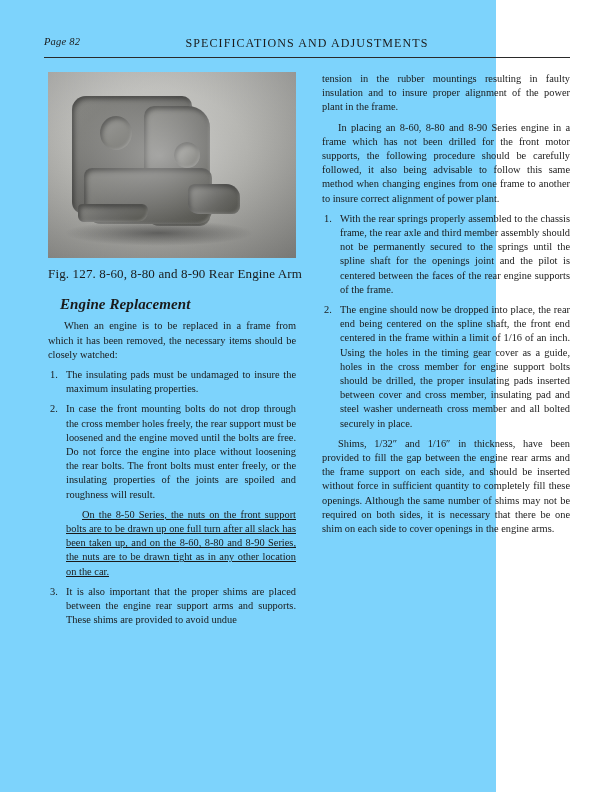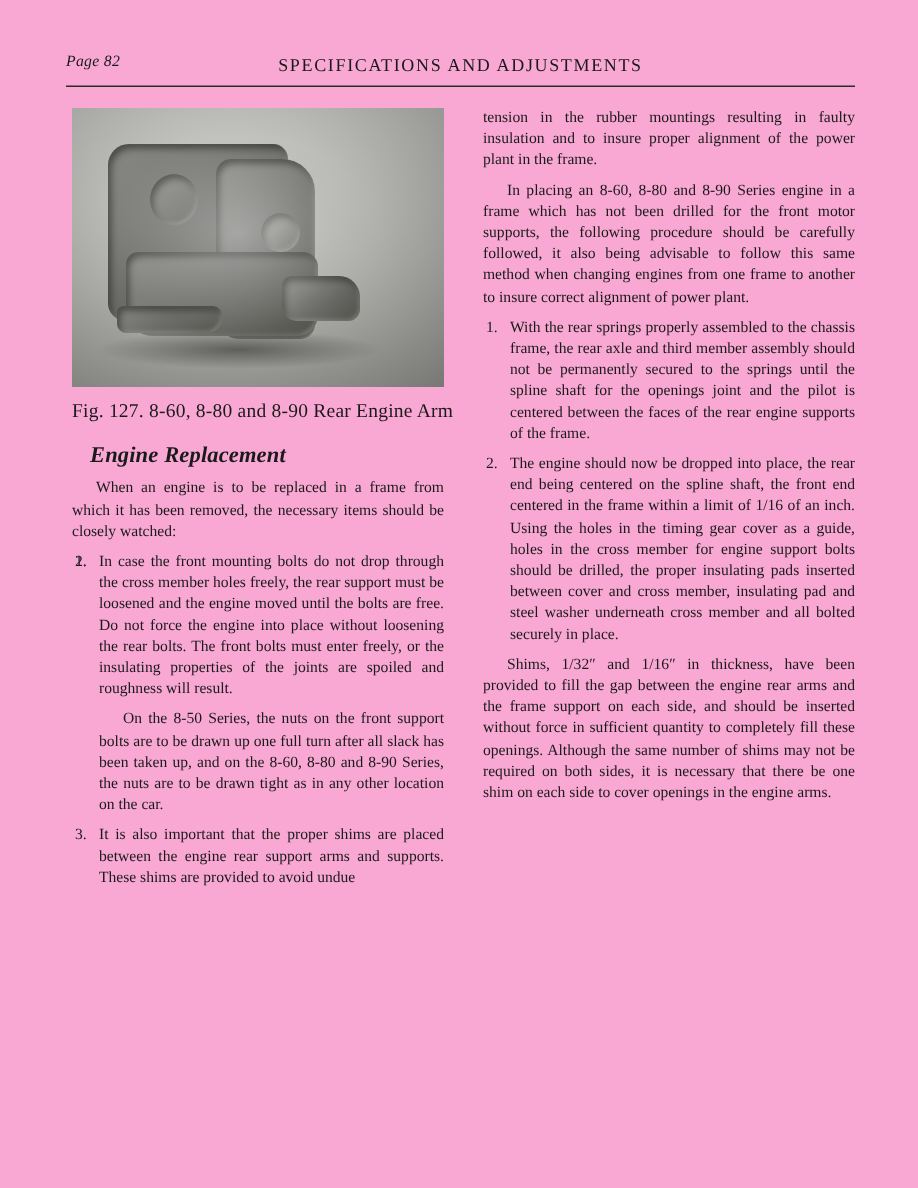--- a/index.html
+++ b/index.html
@@ -11,23 +11,23 @@
     width: 612px;
     height: 792px;
     font-family: "Liberation Serif", serif;
     color: #1a1a1a;
     position: relative;
     overflow: hidden;
   }
   .page {
     position: absolute;
     left: 0; top: 0;
-    width: 612px;
+    width: 496px;
     height: 792px;
-    background: #f9a8d4;
+    background: #7dd3fc;
   }
   
   .header {
     position: absolute;
     left: 44px;
     top: 36px;
     width: 526px;
     height: 18px;
   }
   .folio {
@@ -137,20 +137,21 @@
     position: absolute;
     left: 2px;
     top: 0;
     width: 14px;
     text-align: left;
   }
   .sub-para {
     display: block;
     text-indent: 16px;
     margin-top: 6px;
+    text-decoration: underline;
   }
 </style>
 </head>
 <body>
 
 <div class="page">
 
   <div class="header">
     <div class="folio">Page 82</div>
     <div class="running-head">SPECIFICATIONS AND ADJUSTMENTS</div>
@@ -172,20 +173,21 @@
     </div>
     <div class="fig-caption">Fig. 127.  8-60, 8-80 and 8-90 Rear Engine Arm</div>
 
     <h2 class="section-head">Engine Replacement</h2>
 
     <p class="para">When an engine is to be replaced in a frame from which it has been removed, the necessary items should be closely watched:</p>
 
     <ol class="numlist">
       <li>
         <span class="num">1.</span>
+        <span>The insulating pads must be undamaged to insure the maximum insulating properties.</span>
       </li>
       <li>
         <span class="num">2.</span>
         <span>In case the front mounting bolts do not drop through the cross member holes freely, the rear support must be loosened and the engine moved until the bolts are free.  Do not force the engine into place without loosening the rear bolts.  The front bolts must enter freely, or the insulating properties of the joints are spoiled and roughness will result.</span>
         <span class="sub-para">On the 8-50 Series, the nuts on the front support bolts are to be drawn up one full turn after all slack has been taken up, and on the 8-60, 8-80 and 8-90 Series, the nuts are to be drawn tight as in any other location on the car.</span>
       </li>
       <li>
         <span class="num">3.</span>
         <span>It is also important that the proper shims are placed between the engine rear support arms and supports. These shims are provided to avoid undue</span>
       </li>

